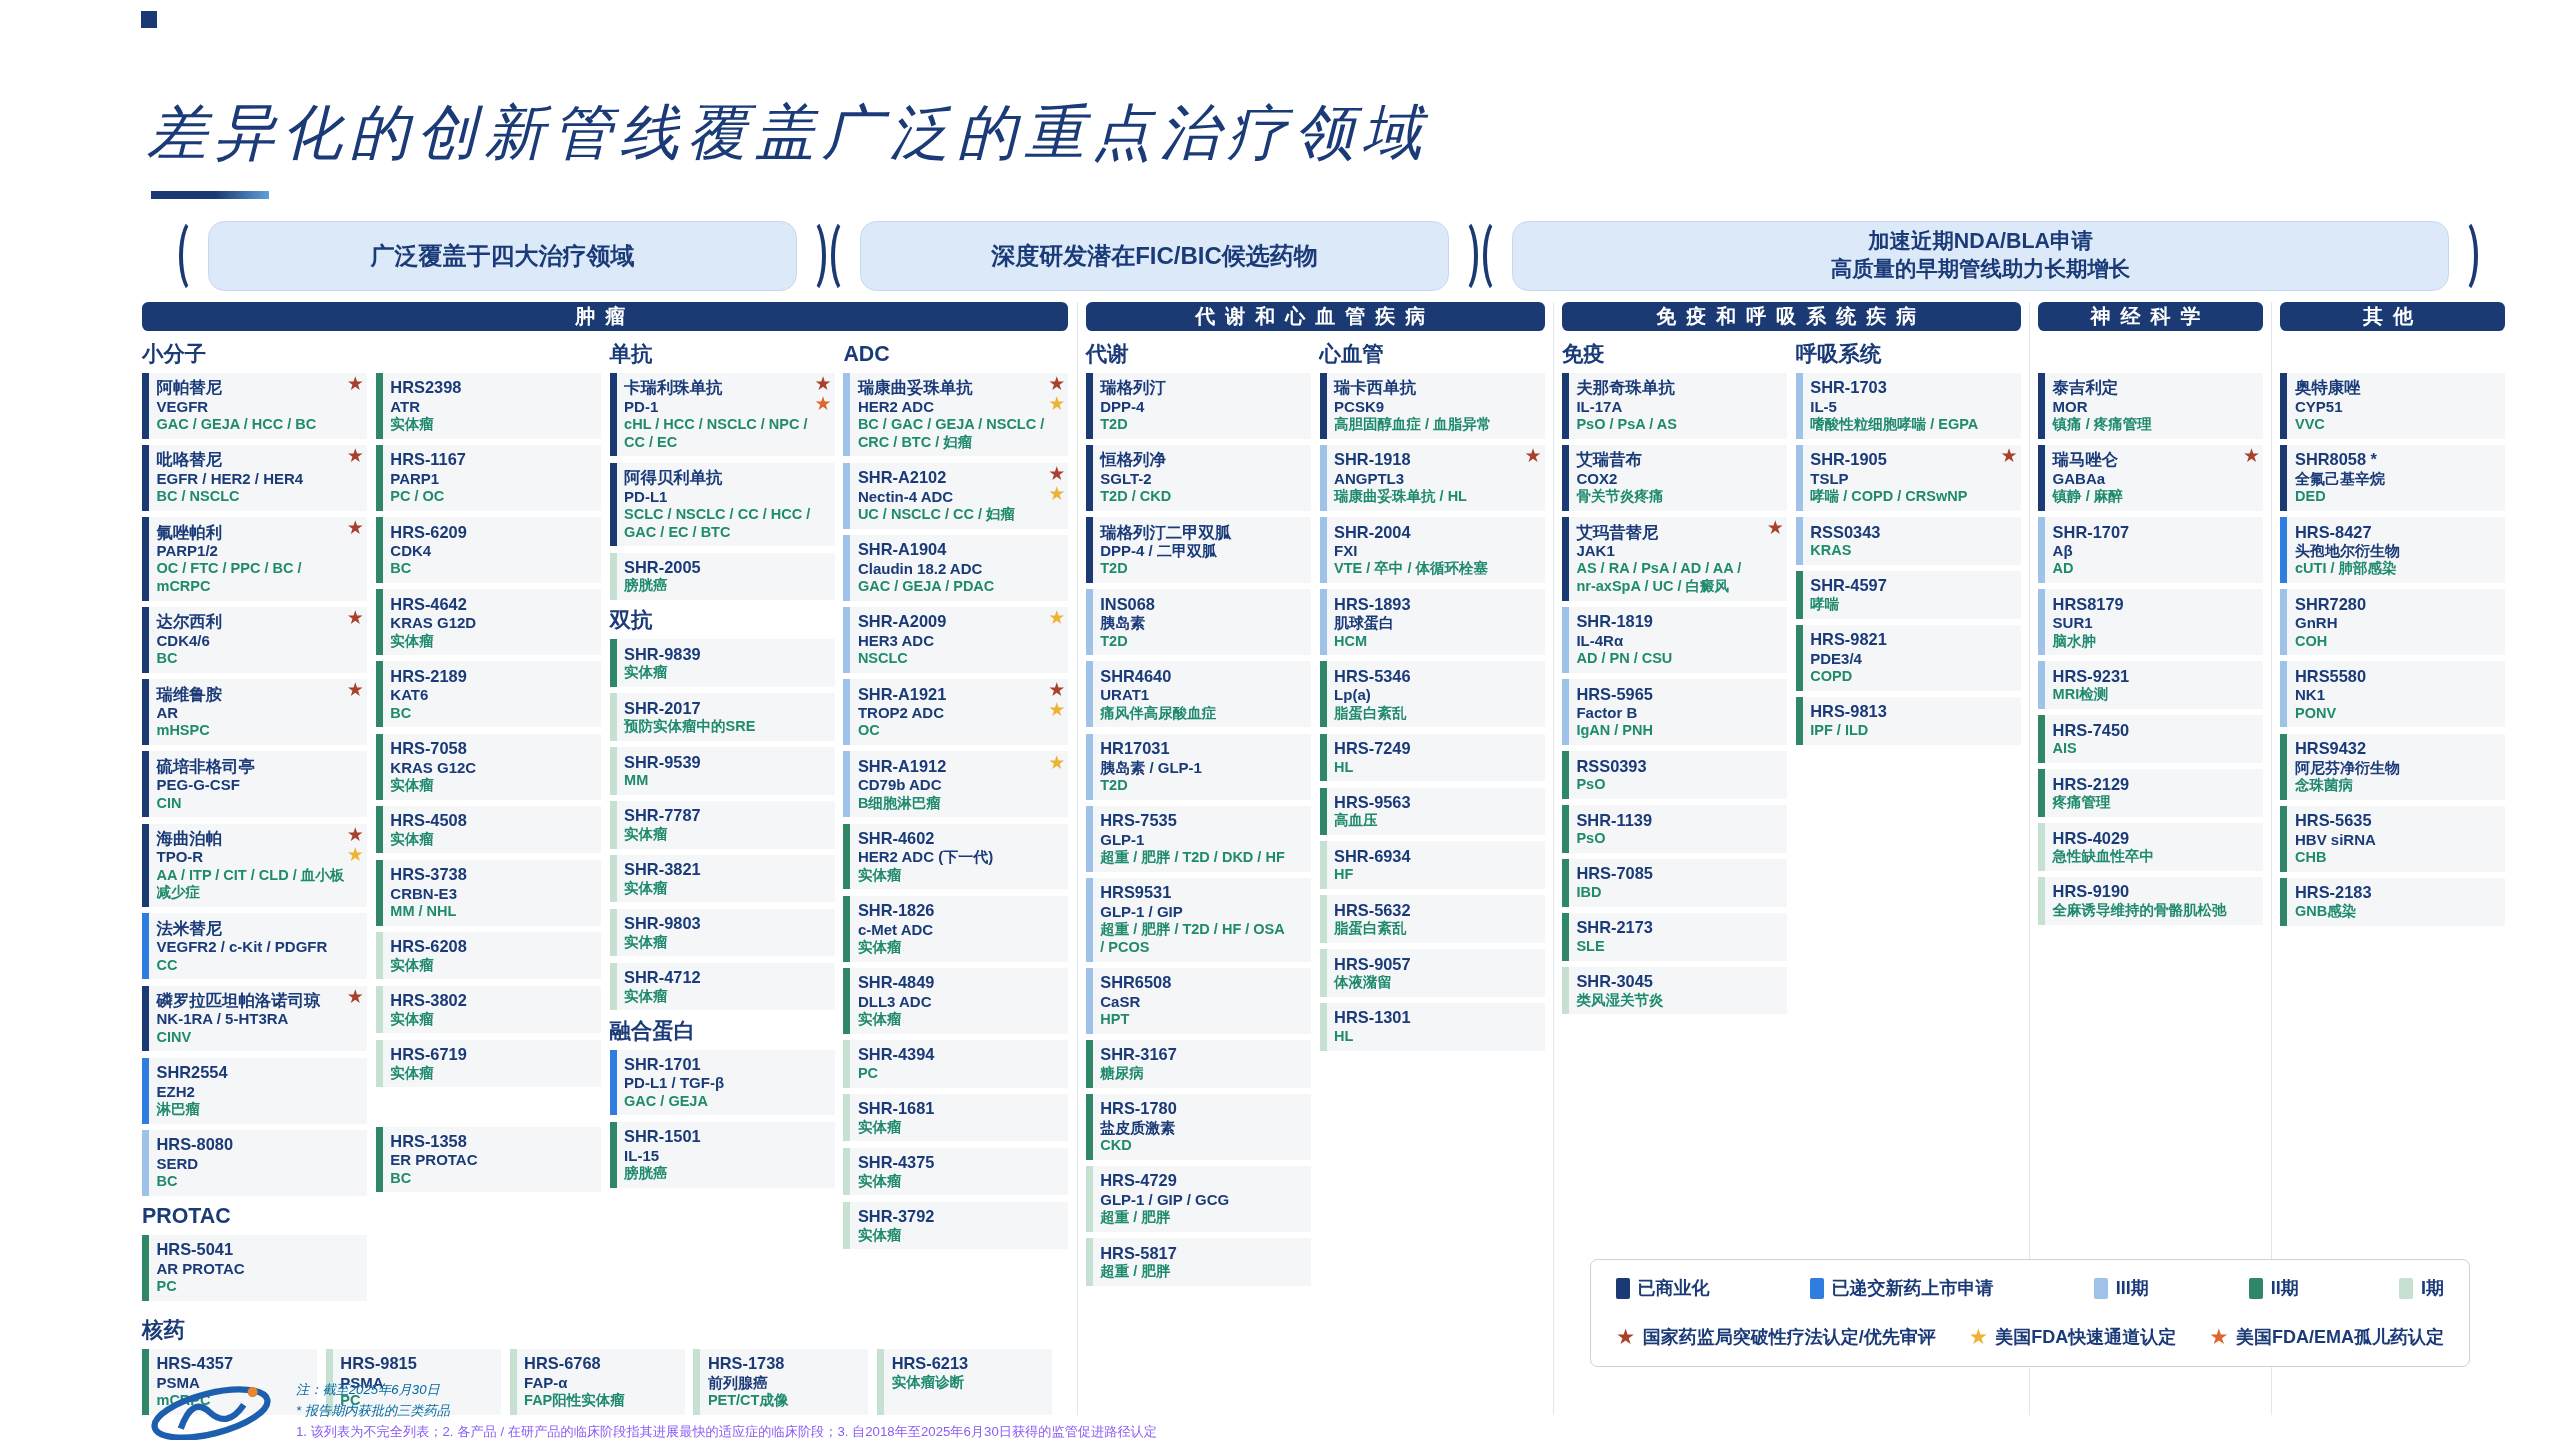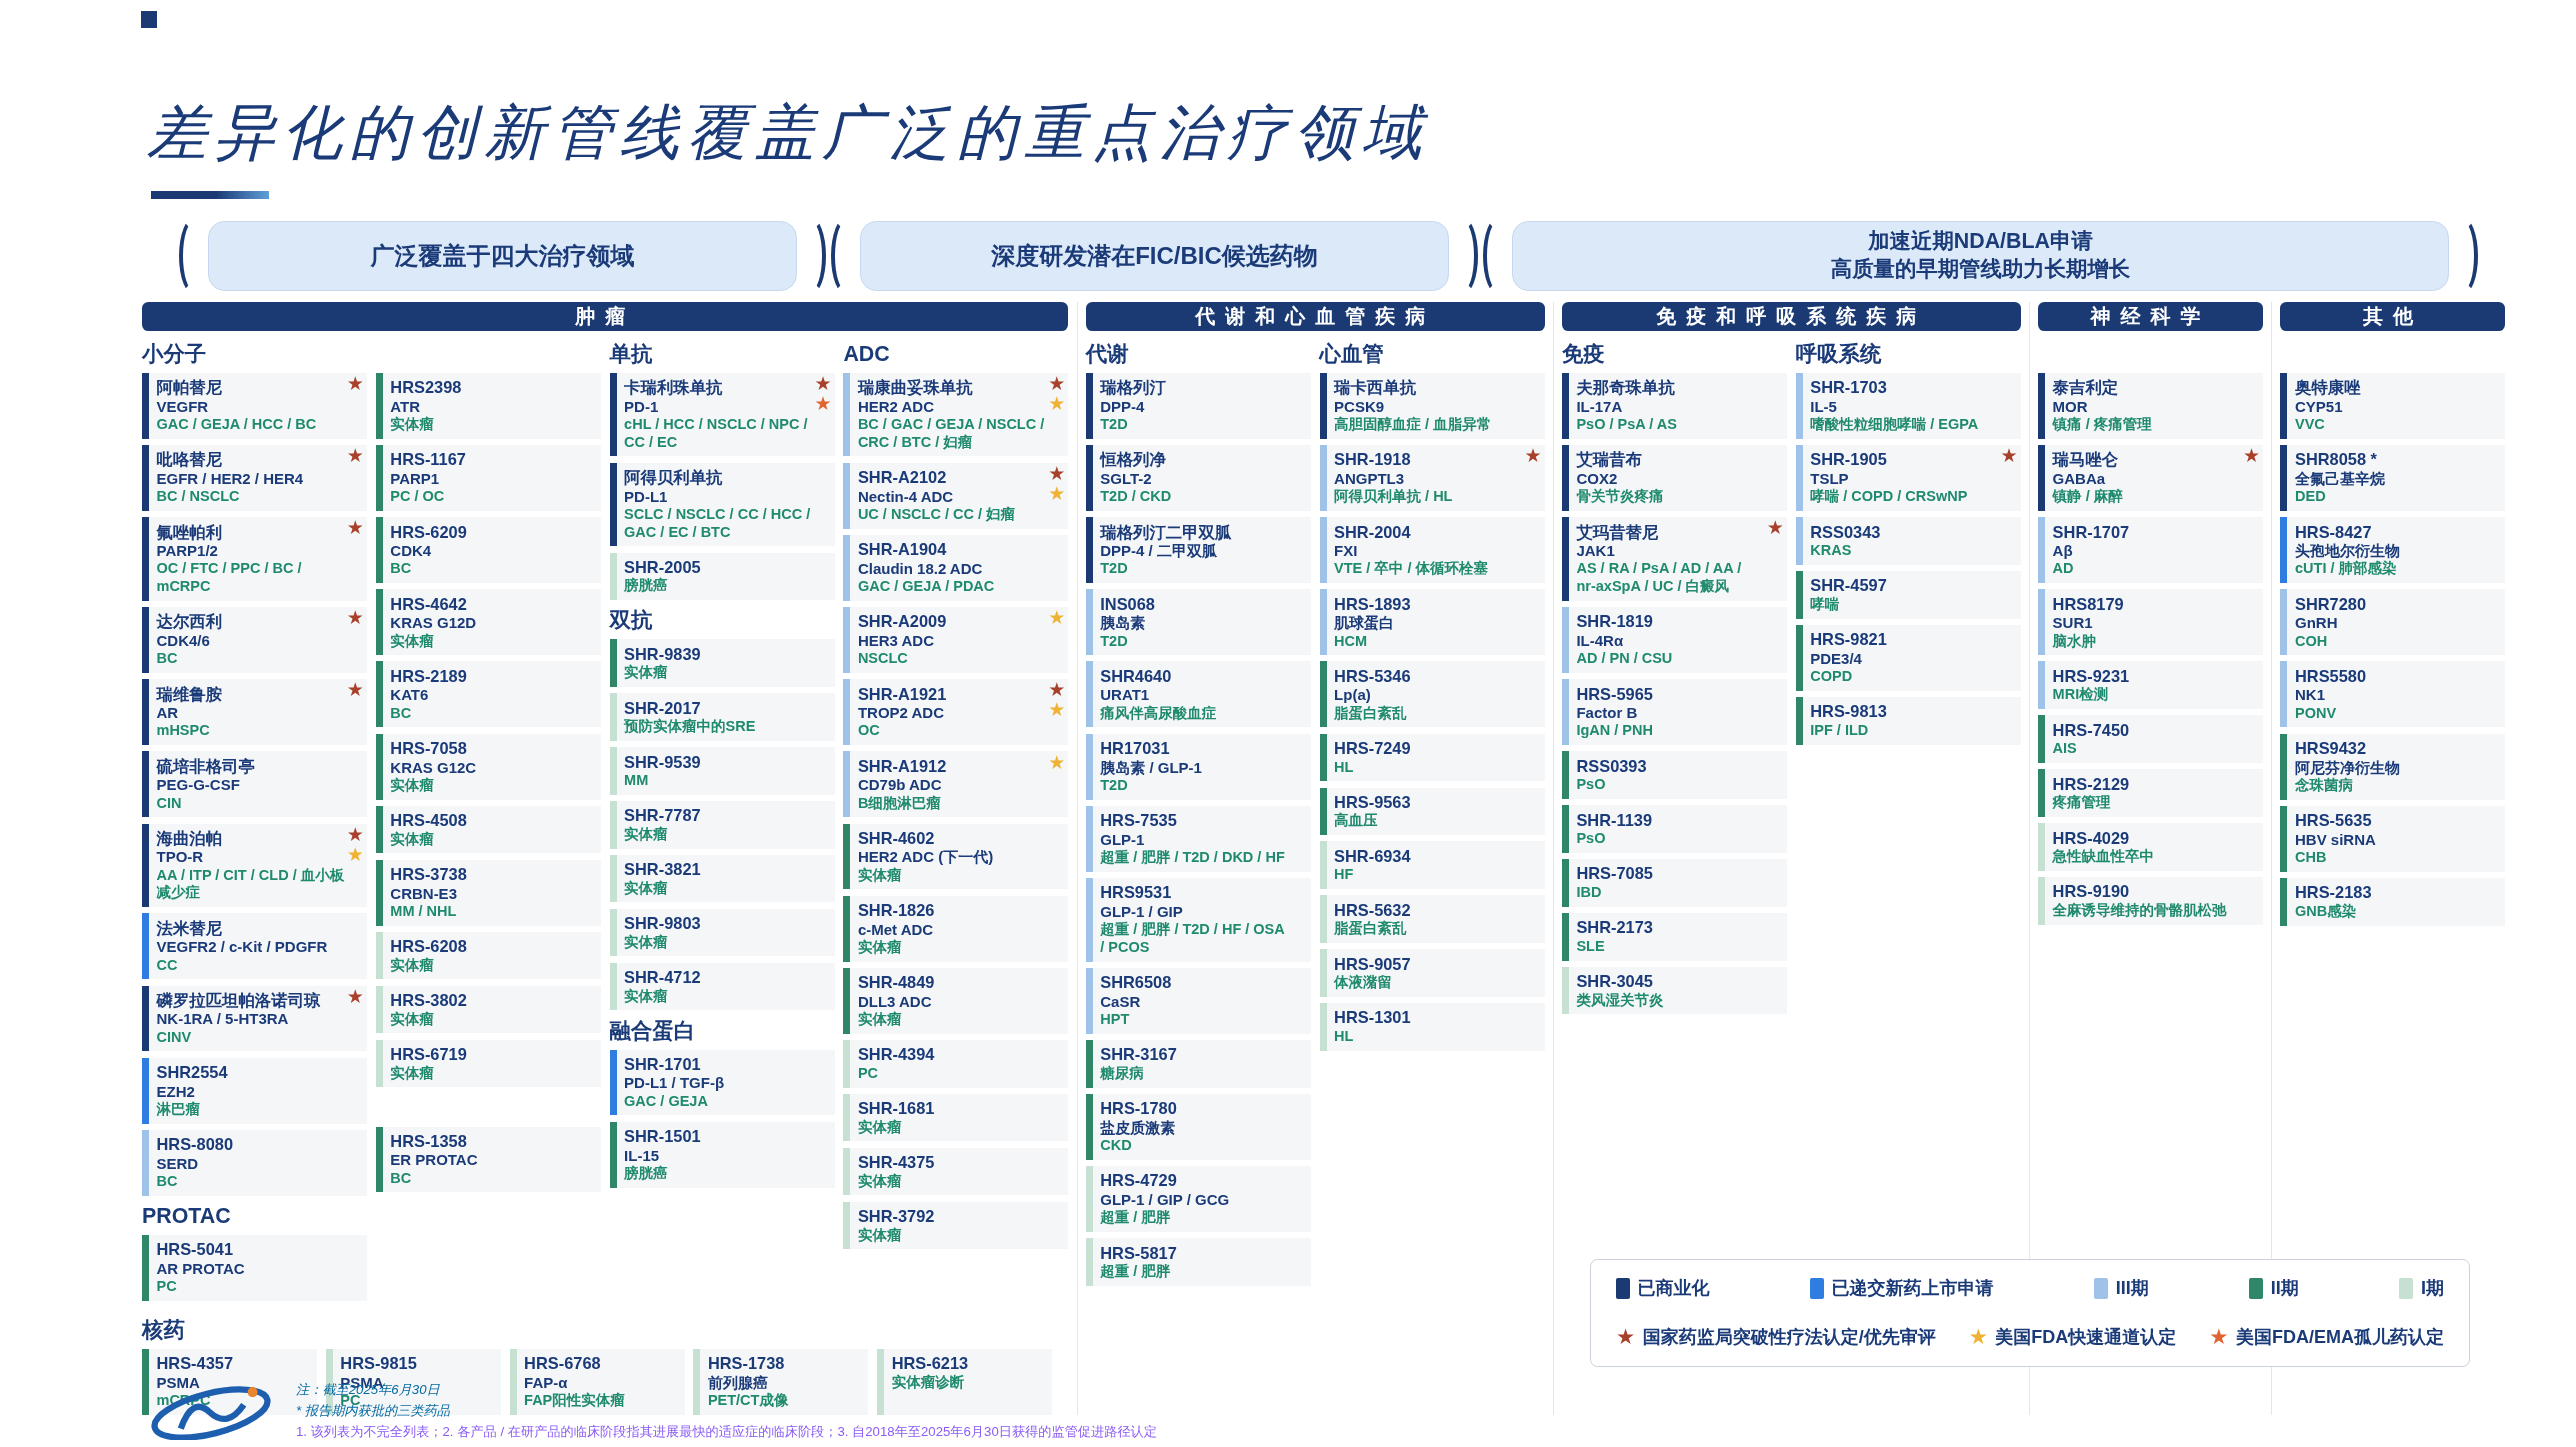--- a/index.html
+++ b/index.html
@@ -688,21 +688,21 @@
                 <div class="cname">瑞卡西单抗</div>
                 <div class="ctarget">PCSK9</div>
                 <div class="cind">高胆固醇血症 / 血脂异常</div>
               </div>
             </div>
             <div class="card">
               <div class="pbar" style="background: rgb(159, 195, 232);"></div>
               <div class="cbody">
                 <div class="cname">SHR-1918</div>
                 <div class="ctarget">ANGPTL3</div>
-                <div class="cind">阿得贝利单抗 / HL</div>
+                <div class="cind">瑞康曲妥珠单抗 / HL</div>
               </div>
               <div class="stars">
                 <div class="star" style="color: rgb(168, 64, 44);">★</div>
               </div>
             </div>
             <div class="card">
               <div class="pbar" style="background: rgb(159, 195, 232);"></div>
               <div class="cbody">
                 <div class="cname">SHR-2004</div>
                 <div class="ctarget">FXI</div>

